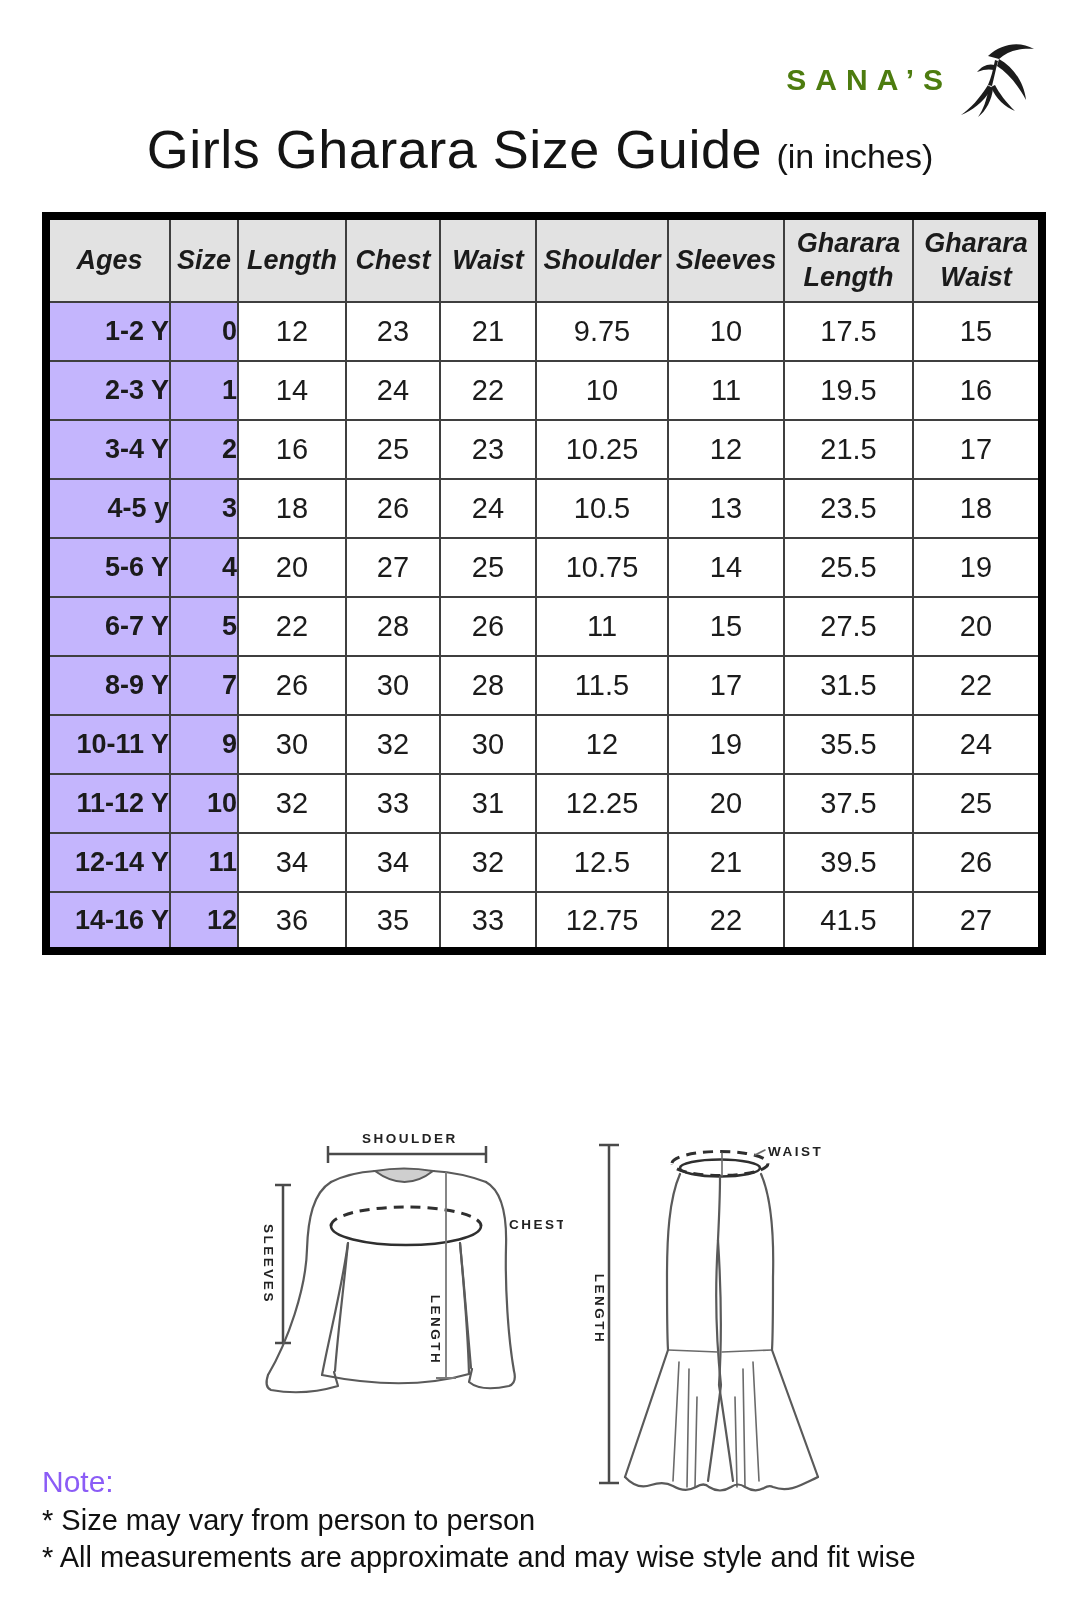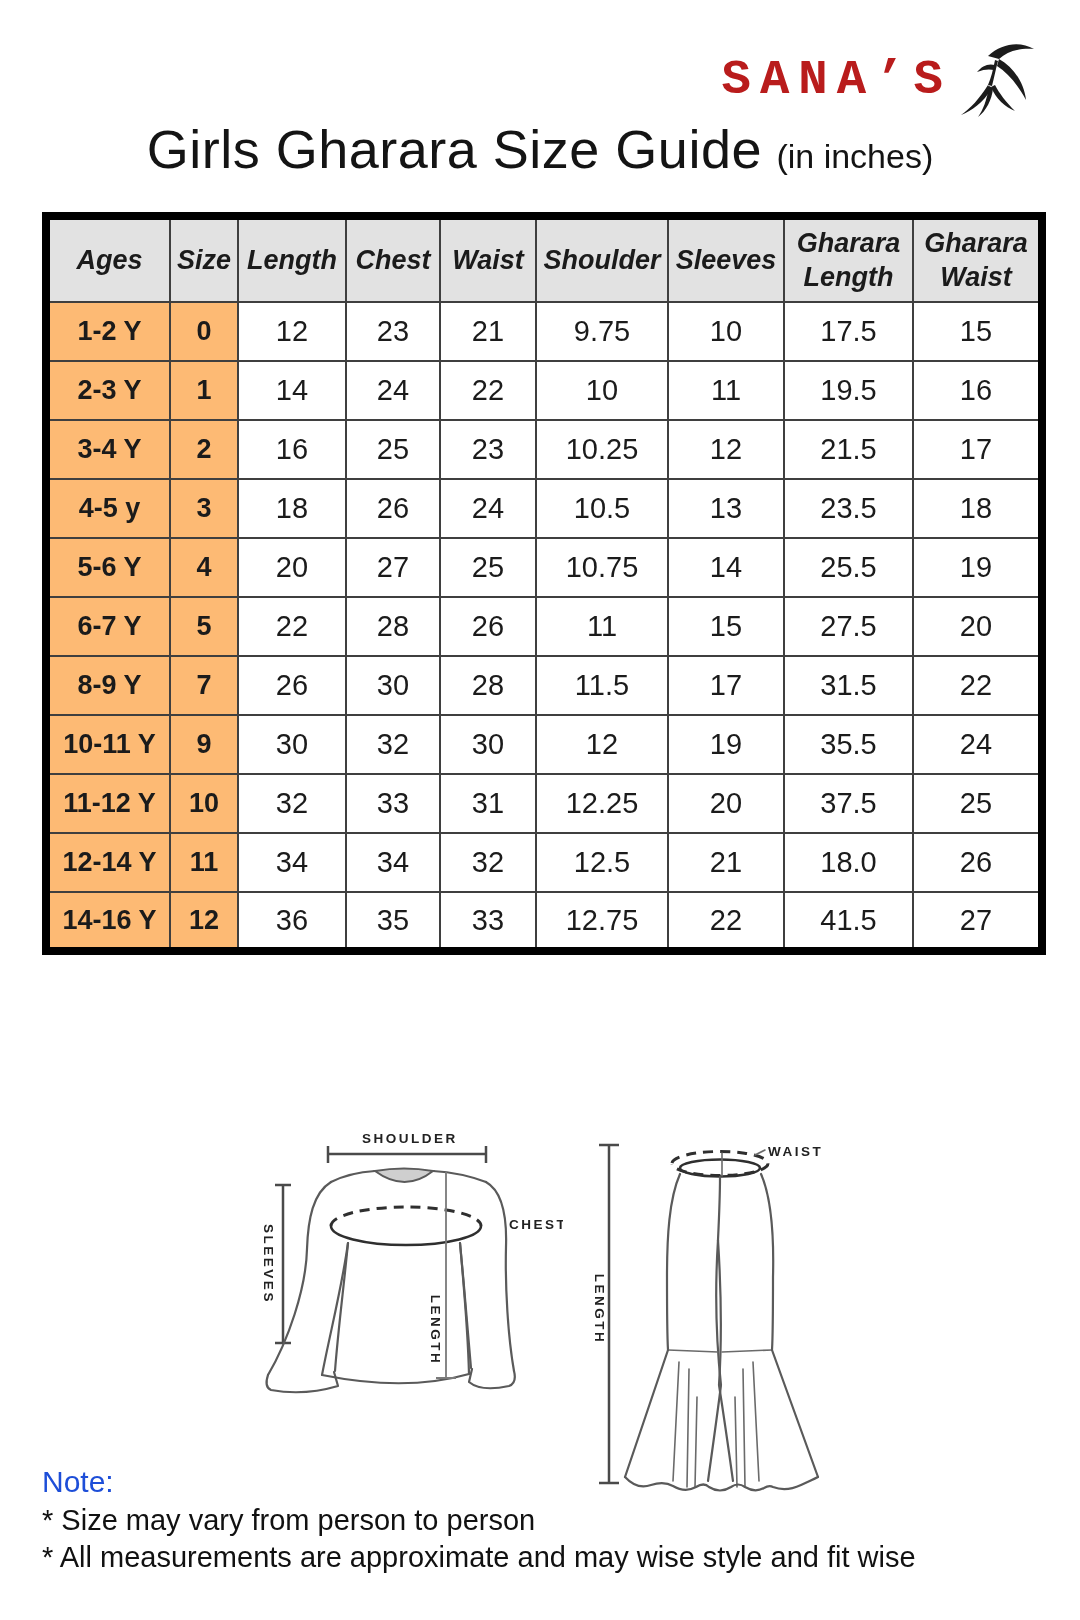--- a/index.html
+++ b/index.html
@@ -12,23 +12,23 @@
     color:#1b1b1b;
     overflow:hidden;
   }
 
   
   .logo {
     position:absolute; top:40px; right:44px;
     display:flex; align-items:center; gap:6px;
   }
   .logo .brand-name {
-    font-family:Liberation Mono, monospace;
-    font-size:49px; font-weight:600;
-    letter-spacing:9px; color:#b91c1c;
+    font-family:Liberation Sans, sans-serif;
+    font-size:30px; font-weight:600;
+    letter-spacing:9px; color:#4d7c0f;
   }
   .logo svg { display:block; }
 
   
   .title-row {
     position:absolute; top:118px; left:0; width:100%;
     text-align:center; white-space:nowrap;
   }
   .title-main { font-size:54px; font-weight:500; color:#141414; letter-spacing:0.5px; }
   .title-suffix { font-size:34px; font-weight:400; color:#141414; margin-left:10px; }
@@ -51,43 +51,43 @@
     font-style:italic; font-weight:bold;
     font-size:27px; line-height:1.25;
     padding:0 6px;
   }
   .size-table td {
     height:59px;
     font-size:29px;
     background:#ffffff;
   }
   .size-table td.shade {
-    background:#fdba74;
-    font-weight:bold; font-size:27px;
+    background:#c4b5fd;
+    font-weight:bold; font-size:27px;text-align:right;
   }
 
   
   .diagrams { position:absolute; top:1075px; left:0; width:1080px; height:440px; }
   .diagrams svg { position:absolute; }
   .svg-kurta { left:248px; top:50px; }
   .svg-pants { left:575px; top:62px; }
   .meas { stroke:#4a4a4a; stroke-width:2.5; fill:none; }
   .sketch { stroke:#5a5a5a; stroke-width:2.2; fill:none; stroke-linecap:round; stroke-linejoin:round; }
   .sketch-thin { stroke:#6a6a6a; stroke-width:1.6; fill:none; stroke-linecap:round; }
   .dash { stroke:#2f2f2f; stroke-width:3; fill:none; stroke-dasharray:10 7; }
   .solidarc { stroke:#2f2f2f; stroke-width:2.6; fill:none; }
   .dlabel {
     font-family:"Liberation Sans", sans-serif;
     font-size:13.5px; font-weight:bold;
     letter-spacing:2.5px; fill:#222;
   }
 
   
   .note { position:absolute; top:1462px; left:42px; }
-  .note-heading { font-size:30px; line-height:40px; color:#1d4ed8; }
+  .note-heading { font-size:30px; line-height:40px; color:#8b5cf6; }
   .note-line { font-size:29px; line-height:37px; color:#111; }
 </style>
 </head>
 <body>
 
 <div class="page">
 
   <div class="logo">
     <span class="brand-name">SANA’S</span>
     <svg width="78" height="80" viewBox="0 0 78 80">
@@ -232,21 +232,21 @@
           <td>25</td>
         </tr>
         <tr>
           <td class="shade">12-14 Y</td>
           <td class="shade">11</td>
           <td>34</td>
           <td>34</td>
           <td>32</td>
           <td>12.5</td>
           <td>21</td>
-          <td>18.0</td>
+          <td>39.5</td>
           <td>26</td>
         </tr>
         <tr>
           <td class="shade">14-16 Y</td>
           <td class="shade">12</td>
           <td>36</td>
           <td>35</td>
           <td>33</td>
           <td>12.75</td>
           <td>22</td>

